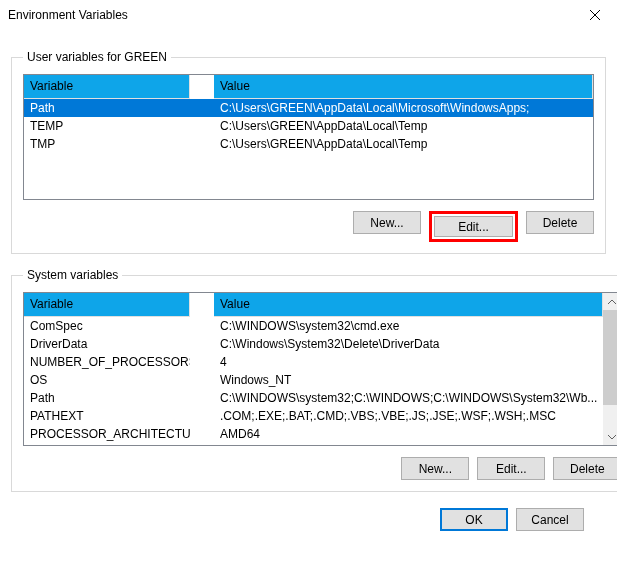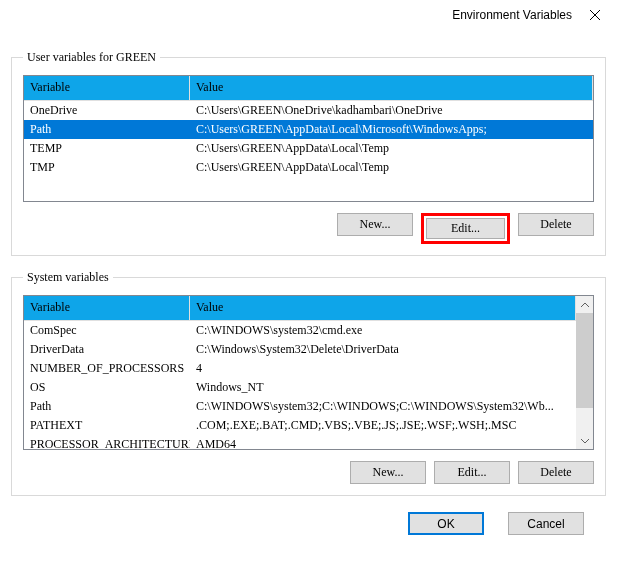--- a/index.html
+++ b/index.html
@@ -1,45 +1,45 @@
 <!DOCTYPE html>
 <html><head>
   <meta charset="utf-8">
   <style>
     * { box-sizing:border-box; -webkit-font-smoothing:none; font-smooth:never; }
     body { margin:0; padding:0; font-family:"Segoe UI", Tahoma, sans-serif; font-size:12px; color:#000; background:#fff; width:617px; height:585px; overflow:hidden; }
-    .titlebar { display:flex; justify-content:flex-end; align-items:center; height:30px; padding-left:8px; border-bottom:1px solid #fff; }
+    .titlebar { display:flex; justify-content:space-between; align-items:center; height:30px; padding-left:8px; border-bottom:1px solid #fff; }
     .titlebar-title { font-size:12px; }
     .close-btn { width:45px; height:30px; display:flex; align-items:center; justify-content:center; cursor:pointer; }
     .close-btn svg { width:10px; height:10px; }
     .content { padding:6px 11px 0 11px; }
-    fieldset { border:1px solid #d9d9d9; margin:14px 0 0 0; padding:10px 11px 11px 11px;font-family:Liberation Serif, serif; }
+    fieldset { border:1px solid #d9d9d9; margin:14px 0 0 0; padding:10px 11px 11px 11px; }
     legend { padding:0 4px; font-size:12px; }
     .list { border:1px solid #828790; background:#fff; }
     .list-head { display:flex; }
     .list-head .col { border-right:1px solid #e0e0e0; border-bottom:1px solid #e0e0e0; padding:4px 6px 5px 6px; background:#0ea5e9; }
     .col-var { width:166px; flex:0 0 166px; }
-    .col-val { flex:1; }
+    .col-val { flex:1;margin-left:24px; }
     .list-body { }
     .row { display:flex; }
     .row span { padding:2px 6px 2px 6px; white-space:nowrap; overflow:hidden; }
     .row.sel { background:#0078d7; color:#fff; }
     .btn-row { display:flex; justify-content:flex-end; gap:8px; margin-top:11px; }
-    .btn { width:76px; height:23px; border:1px solid #adadad; background:#e1e1e1; font-family:inherit; font-size:12px; cursor:pointer; text-align:center; display:flex; align-items:center; justify-content:center; }
+    .btn { width:68px; height:23px; border:1px solid #adadad; background:#e1e1e1; font-family:inherit; font-size:12px; cursor:pointer; text-align:center; display:flex; align-items:center; justify-content:center; }
     .btn.default { border:2px solid #0078d7; }
     .highlight-box { border:3px solid #ff0000; padding:2px; display:flex; }
     .highlight-box .btn { width:79px; height:21px; }
     .syslist-wrap { display:flex; border:1px solid #828790; background:#fff; }
     .syslist { flex:1; overflow:hidden; }
     .scrollbar { width:17px; background:#f0f0f0; display:flex; flex-direction:column; }
     .sb-btn { height:17px; background:#f0f0f0; display:flex; align-items:center; justify-content:center; border:0; }
     .sb-btn svg { width:8px; height:8px; }
     .sb-track { flex:1; background:#f0f0f0; position:relative; }
     .sb-thumb { position:absolute; left:0; right:0; top:0; height:95px; background:#cdcdcd; }
-    .bottom-row { display:flex; justify-content:flex-end; gap:24px; padding:16px 22px 0 0; }
+    .bottom-row { display:flex; justify-content:flex-end; gap:8px; padding:16px 22px 0 0; }
     .user-body { height:100px; }
     .sys-body { height:128px; }
   </style>
 </head>
 <body>
 
 <div class="titlebar">
   <span class="titlebar-title">Environment Variables</span>
   <div class="close-btn">
     <svg viewBox="0 0 10 10">
@@ -51,24 +51,20 @@
 <div class="content">
 
   <fieldset>
     <legend>User variables for GREEN</legend>
     <div class="list">
       <div class="list-head">
         <div class="col col-var">Variable</div>
         <div class="col col-val">Value</div>
       </div>
       <div class="list-body user-body" id="user-rows">
-          <div class="row">
-            <span class="col-var">OneDrive</span>
-            <span class="col-val">C:\Users\GREEN\OneDrive\kadhambari\OneDrive</span>
-          </div>
           <div class="row sel">
             <span class="col-var">Path</span>
             <span class="col-val">C:\Users\GREEN\AppData\Local\Microsoft\WindowsApps;</span>
           </div>
           <div class="row">
             <span class="col-var">TEMP</span>
             <span class="col-val">C:\Users\GREEN\AppData\Local\Temp</span>
           </div>
           <div class="row">
             <span class="col-var">TMP</span>

